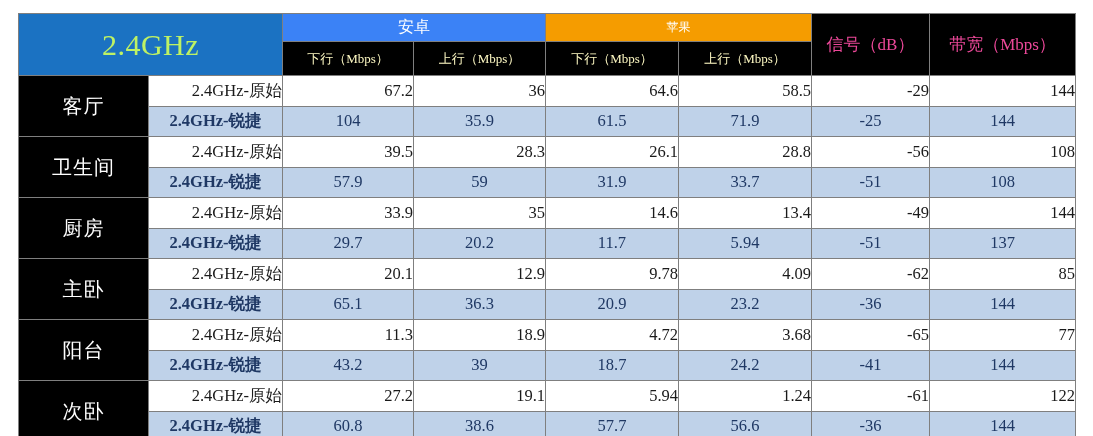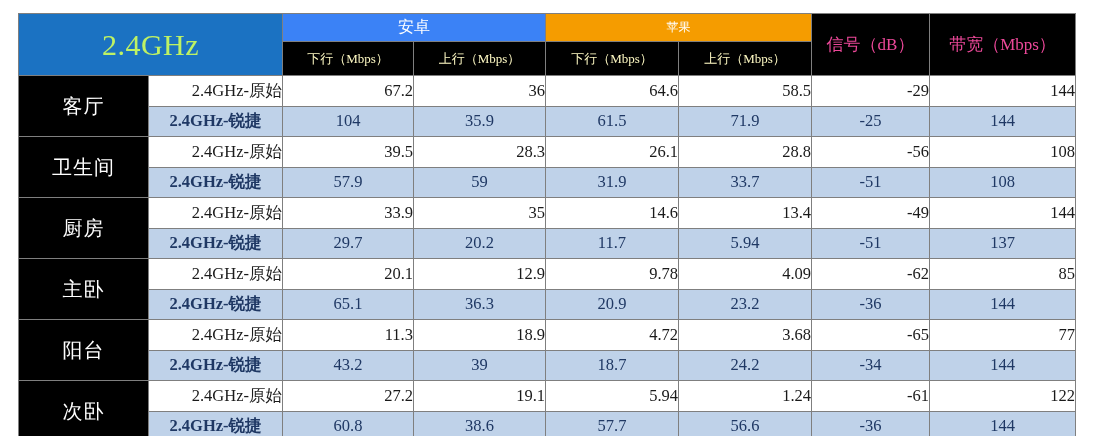--- a/index.html
+++ b/index.html
@@ -237,21 +237,21 @@
         <td class="datacell">3.68</td>
         <td class="datacell">-65</td>
         <td class="datacell">77</td>
       </tr>
       <tr class="row-ruijie">
         <td class="datacell variant-cell">2.4GHz-锐捷</td>
         <td class="datacell">43.2</td>
         <td class="datacell">39</td>
         <td class="datacell">18.7</td>
         <td class="datacell">24.2</td>
-        <td class="datacell">-34</td>
+        <td class="datacell">-41</td>
         <td class="datacell">144</td>
       </tr>
 
       <tr class="row-orig">
         <td class="room-cell" rowspan="2">次卧</td>
         <td class="datacell variant-cell">2.4GHz-原始</td>
         <td class="datacell">27.2</td>
         <td class="datacell">19.1</td>
         <td class="datacell">5.94</td>
         <td class="datacell">1.24</td>

